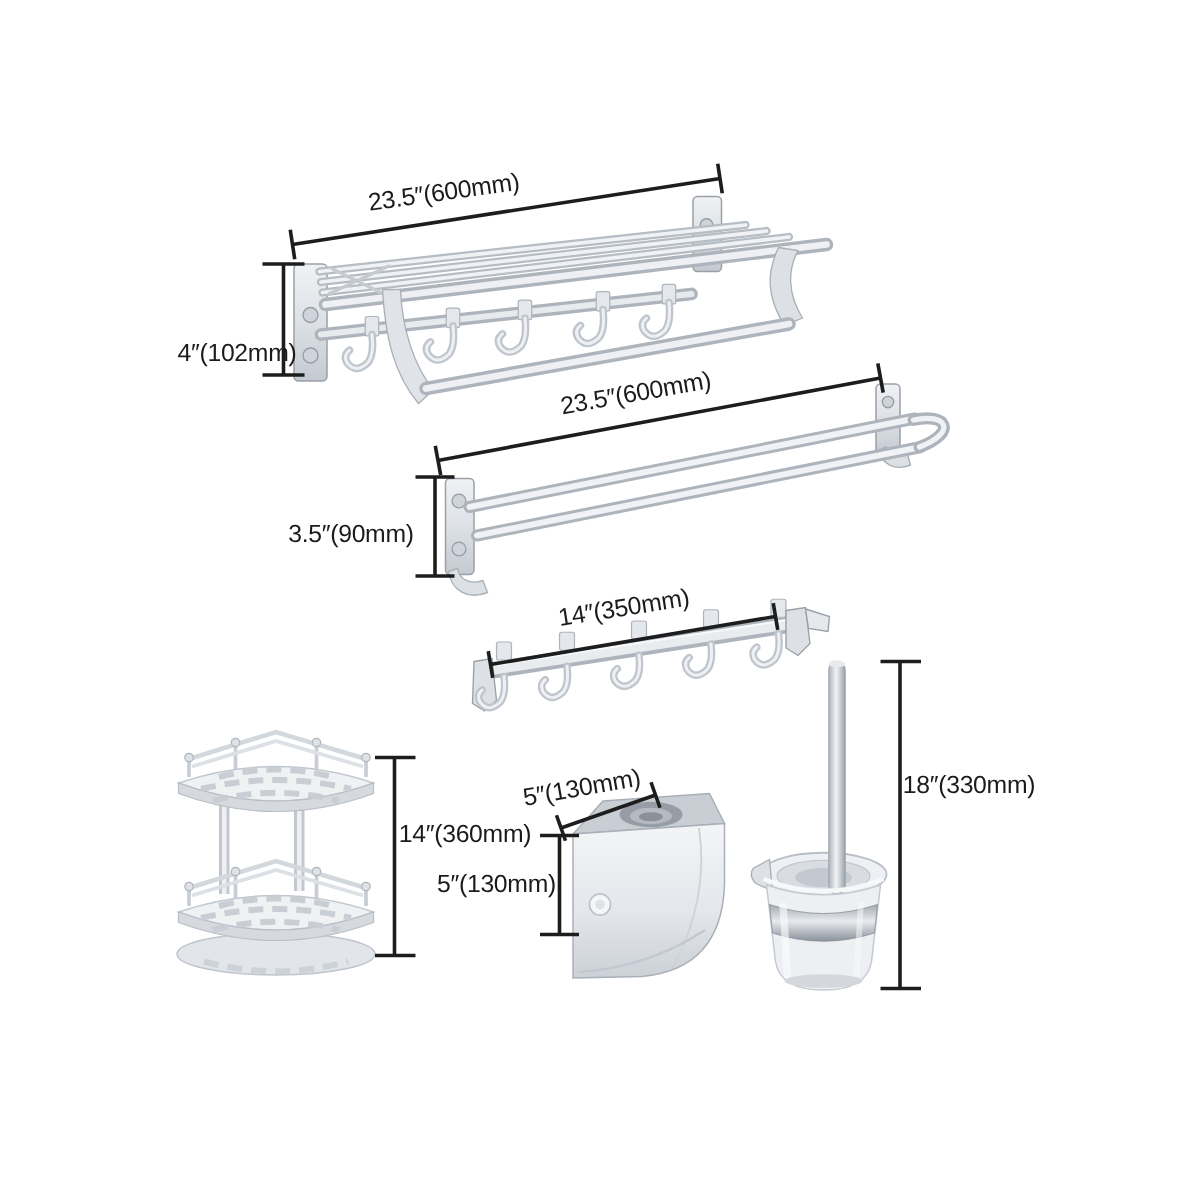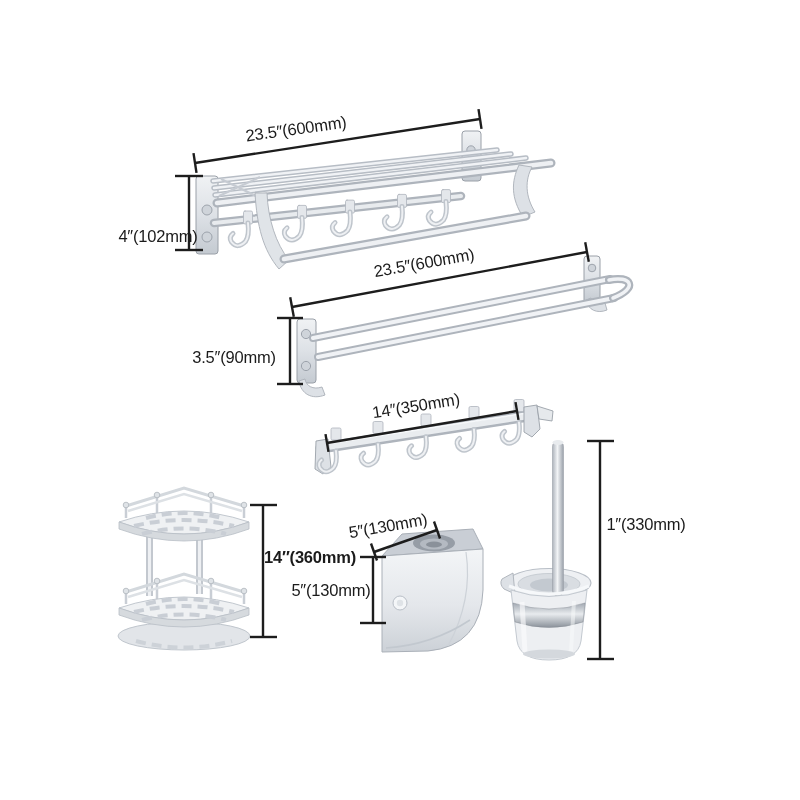--- a/index.html
+++ b/index.html
@@ -11,21 +11,21 @@
   .dim-label{
     position:absolute;white-space:nowrap;color:#1b1b1b;
     font-size:16.5px;letter-spacing:-0.2px;
     transform:translate(-50%,-50%);
   }
   #lbl-rack-w{left:296px;top:129px;transform:translate(-50%,-50%) rotate(-8deg);}
   #lbl-rack-h{left:158px;top:212px;margin-top:24px;}
   #lbl-bar-w{left:424px;top:263px;transform:translate(-50%,-50%) rotate(-10deg);}
   #lbl-bar-h{left:234px;top:357px;}
   #lbl-rail-w{left:416px;top:406px;transform:translate(-50%,-50%) rotate(-9deg);}
-  #lbl-shelf-h{left:310px;top:557px;font-weight:bold;}
+  #lbl-shelf-h{left:310px;top:557px;}
   #lbl-paper-w{left:388px;top:526px;transform:translate(-50%,-50%) rotate(-10deg);}
   #lbl-paper-h{left:331px;top:590px;}
   #lbl-brush-h{left:646px;top:524px;}
 </style>
 </head>
 <body>
 
 <div class="canvas">
 
 <svg class="art" width="800" height="800" viewBox="0 0 800 800">
@@ -282,15 +282,15 @@
 </svg>
 
 <div class="dim-label" id="lbl-rack-w">23.5″(600mm)</div>
 <div class="dim-label" id="lbl-rack-h">4″(102mm)</div>
 <div class="dim-label" id="lbl-bar-w">23.5″(600mm)</div>
 <div class="dim-label" id="lbl-bar-h">3.5″(90mm)</div>
 <div class="dim-label" id="lbl-rail-w">14″(350mm)</div>
 <div class="dim-label" id="lbl-shelf-h">14″(360mm)</div>
 <div class="dim-label" id="lbl-paper-w">5″(130mm)</div>
 <div class="dim-label" id="lbl-paper-h">5″(130mm)</div>
-<div class="dim-label" id="lbl-brush-h">1″(330mm)</div>
+<div class="dim-label" id="lbl-brush-h">18″(330mm)</div>
 
 </div>
 
 </body></html>

